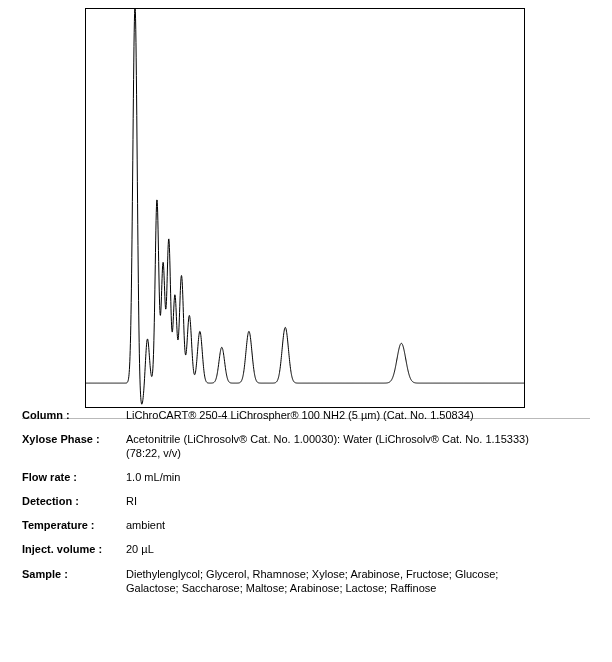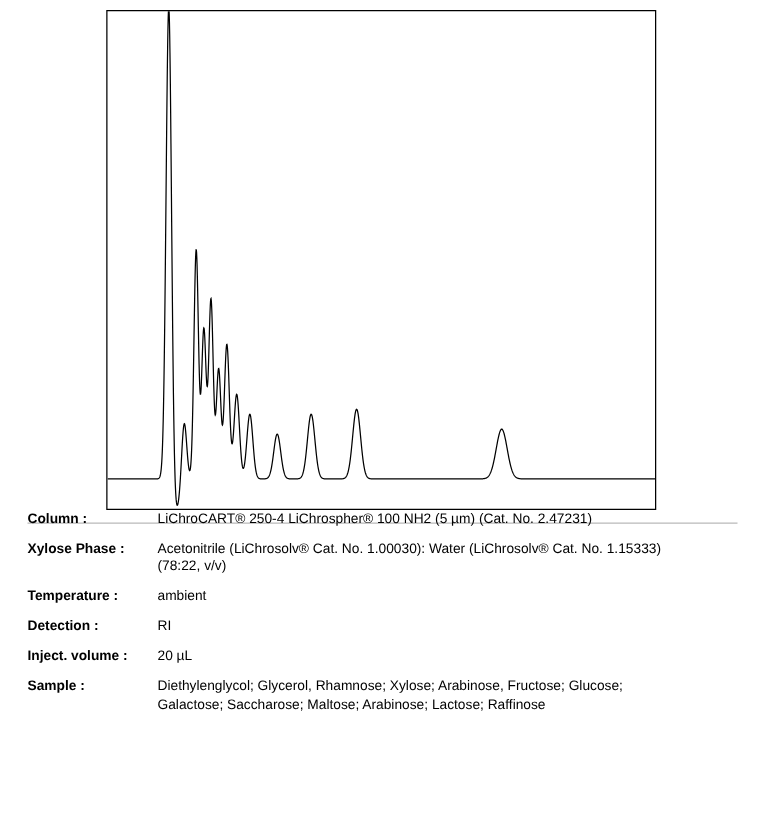--- a/index.html
+++ b/index.html
@@ -77,40 +77,46 @@
   </svg>
 </div>
 
 <div id="divider-rule"></div>
 
 <table id="spec-table">
   <tbody id="spec-body">
       <tr>
         <td class="label">Column :</td>
         <td class="value">
-          <span class="value-line">LiChroCART® 250-4 LiChrospher® 100 NH2 (5 µm)  (Cat. No. 2.47231)</span>
+          <span class="value-line">LiChroCART® 250-4 LiChrospher® 100 NH2 (5 µm)  (Cat. No. 1.50834)</span>
         </td>
       </tr>
       <tr>
         <td class="label">Xylose Phase :</td>
         <td class="value">
           <span class="value-line">Acetonitrile (LiChrosolv® Cat. No. 1.00030): Water (LiChrosolv® Cat. No. 1.15333)</span>
           <span class="value-line">(78:22, v/v)</span>
         </td>
       </tr>
       <tr>
-        <td class="label">Temperature :</td>
+        <td class="label">Flow rate :</td>
         <td class="value">
-          <span class="value-line">ambient</span>
+          <span class="value-line">1.0 mL/min</span>
         </td>
       </tr>
       <tr>
         <td class="label">Detection :</td>
         <td class="value">
           <span class="value-line">RI</span>
+        </td>
+      </tr>
+      <tr>
+        <td class="label">Temperature :</td>
+        <td class="value">
+          <span class="value-line">ambient</span>
         </td>
       </tr>
       <tr>
         <td class="label">Inject. volume :</td>
         <td class="value">
           <span class="value-line">20 µL</span>
         </td>
       </tr>
       <tr>
         <td class="label">Sample :</td>

